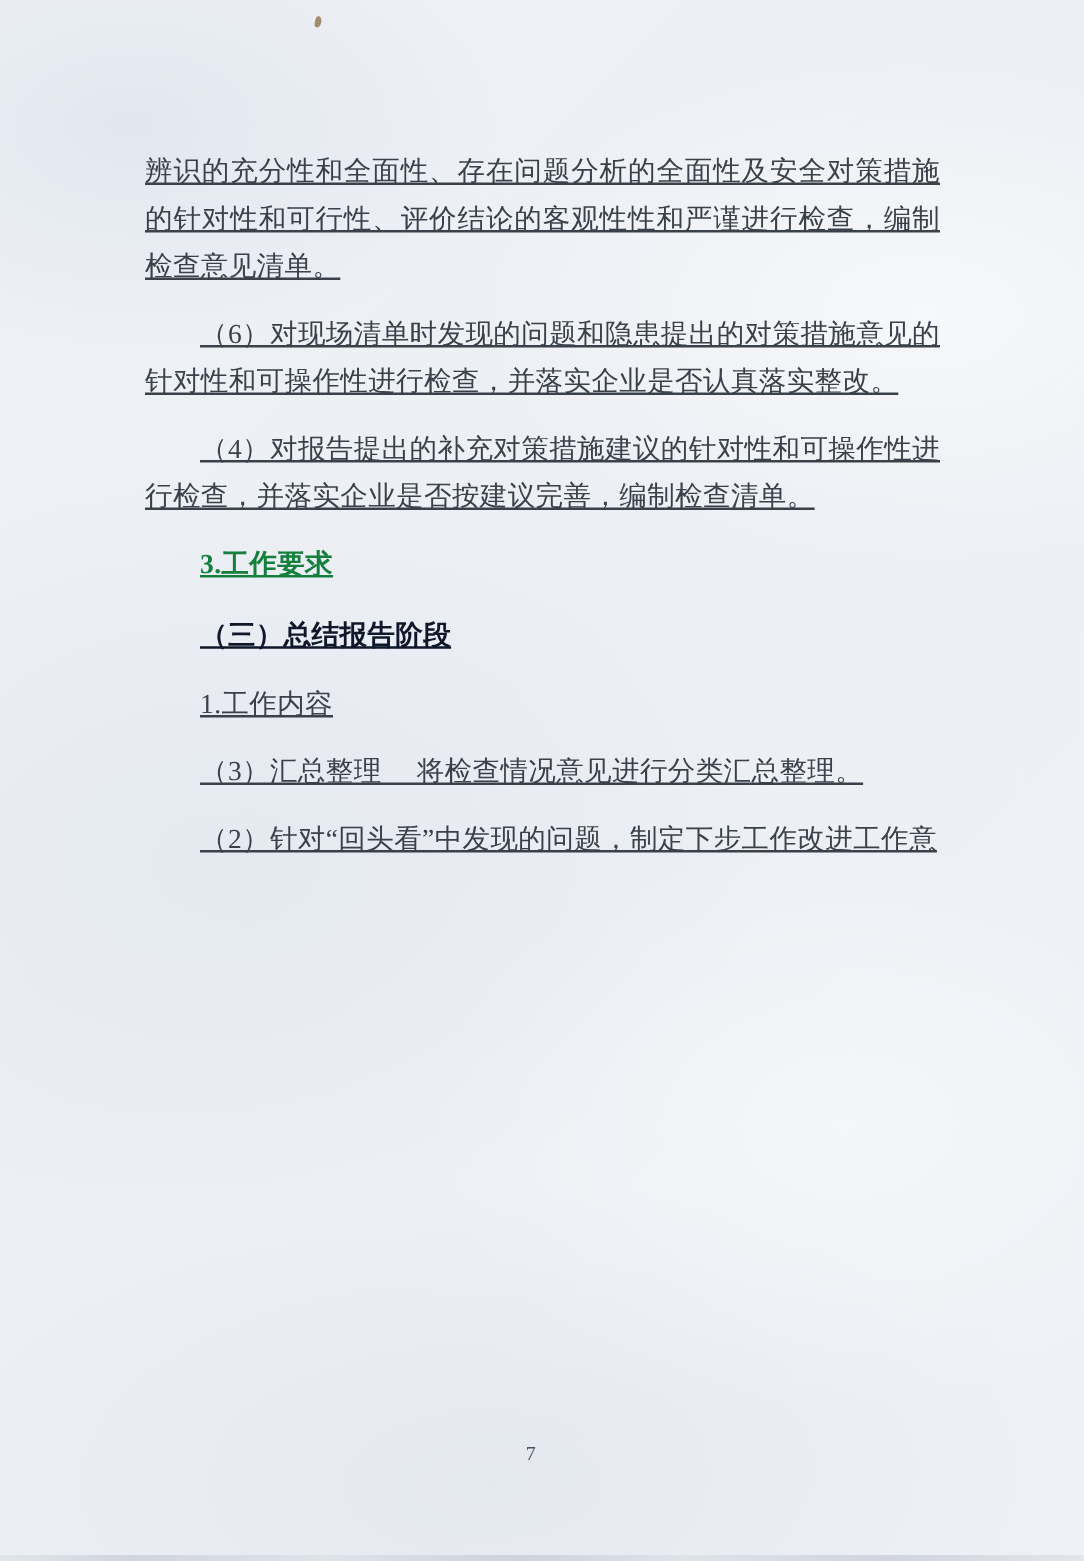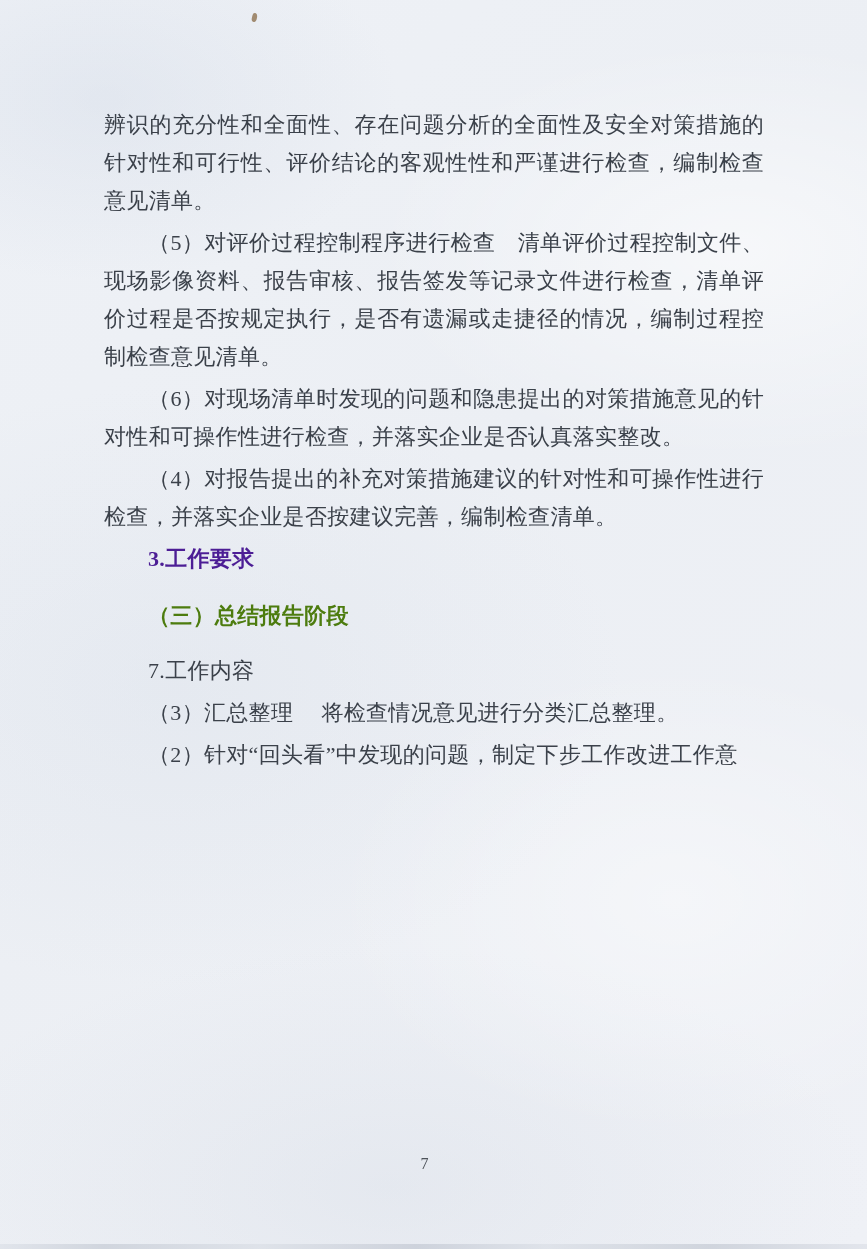--- a/index.html
+++ b/index.html
@@ -26,43 +26,42 @@
   }
   .speck{
     position:absolute;left:252px;top:13px;width:5px;height:9px;
     background:#8f7250;border-radius:50% 60% 55% 45%;opacity:.8;transform:rotate(12deg);
   }
   .content{
     position:absolute;left:100px;top:102px;width:668px;
     font-size:22px;line-height:38px;letter-spacing:.32px;
     color:#3b414a;text-align:justify;
   }
-  .content p{margin:4px;padding:0;}
+  .content p{margin:16px;padding:0;text-decoration:underline;}
   .content p.indent{text-indent:2em;}
-  .content p.head{font-weight:bold;color:#4c1d95;}
-  .content p.section-head{font-weight:bold;color:#4d7c0f;margin-top:19px;margin-bottom:17px;}
+  .content p.head{font-weight:bold;color:#15803d;}
+  .content p.section-head{font-weight:bold;color:#0f172a;margin-top:19px;margin-bottom:17px;}
   .page-number{
     position:absolute;left:0;right:18px;top:1153px;
     text-align:center;font-size:16px;line-height:22px;color:#4d525a;
   }
 </style>
 </head>
 <body>
 
 <div class="page">
   <div class="scan-texture"></div>
   <div class="speck"></div>
 
   <div class="content">
     <p>辨识的充分性和全面性、存在问题分析的全面性及安全对策措施的针对性和可行性、评价结论的客观性性和严谨进行检查，编制检查意见清单。</p>
-    <p class="indent">（5）对评价过程控制程序进行检查　清单评价过程控制文件、现场影像资料、报告审核、报告签发等记录文件进行检查，清单评价过程是否按规定执行，是否有遗漏或走捷径的情况，编制过程控制检查意见清单。</p>
     <p class="indent">（6）对现场清单时发现的问题和隐患提出的对策措施意见的针对性和可操作性进行检查，并落实企业是否认真落实整改。</p>
     <p class="indent">（4）对报告提出的补充对策措施建议的针对性和可操作性进行检查，并落实企业是否按建议完善，编制检查清单。</p>
     <p class="indent head">3.工作要求</p>
     <p class="indent section-head">（三）总结报告阶段</p>
-    <p class="indent">7.工作内容</p>
+    <p class="indent">1.工作内容</p>
     <p class="indent">（3）汇总整理　 将检查情况意见进行分类汇总整理。</p>
     <p class="indent">（2）针对“回头看”中发现的问题，制定下步工作改进工作意</p>
   </div>
 
   <div class="page-number">7</div>
   <div class="bottom-edge"></div>
 </div>
 
 </body></html>

